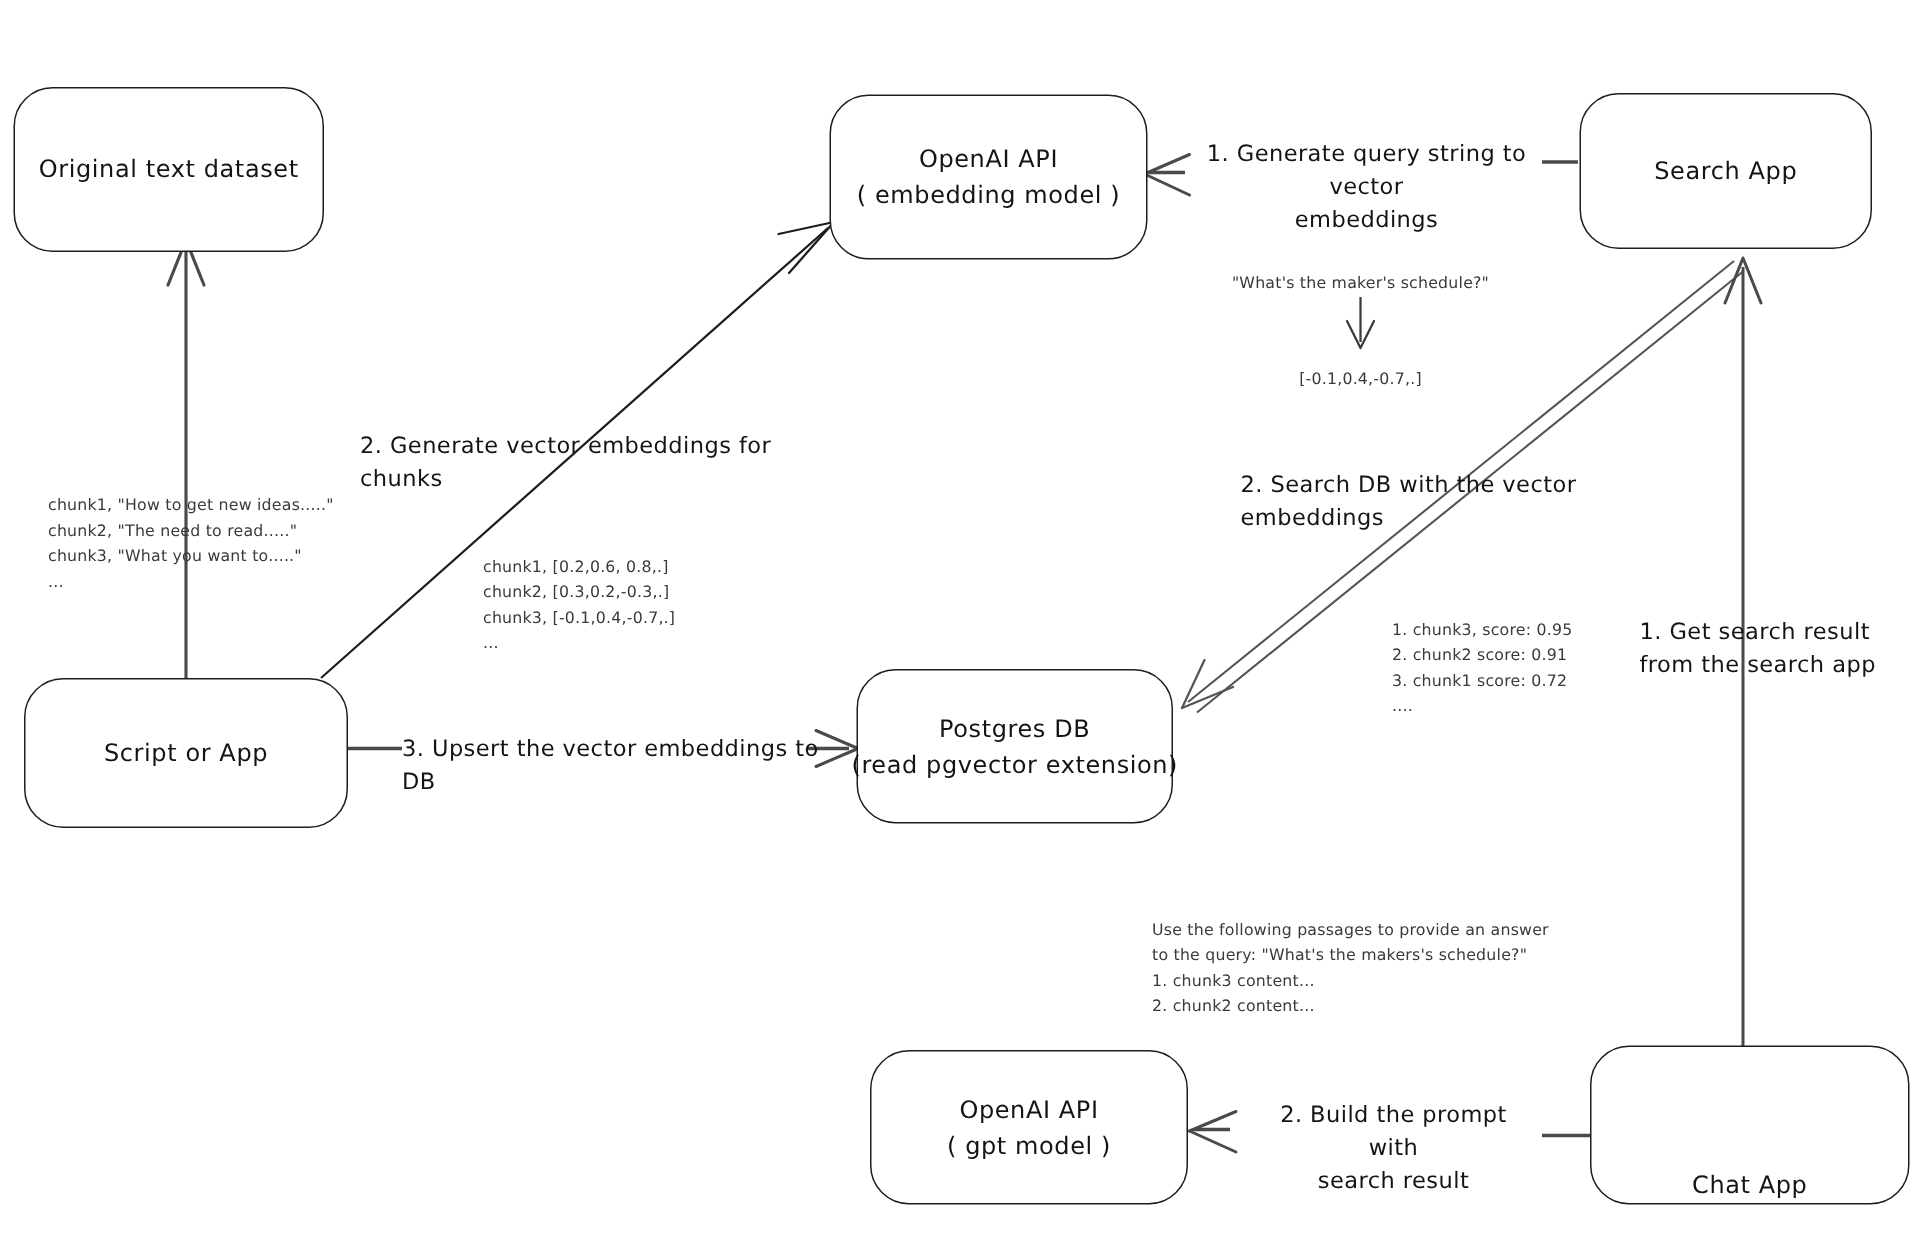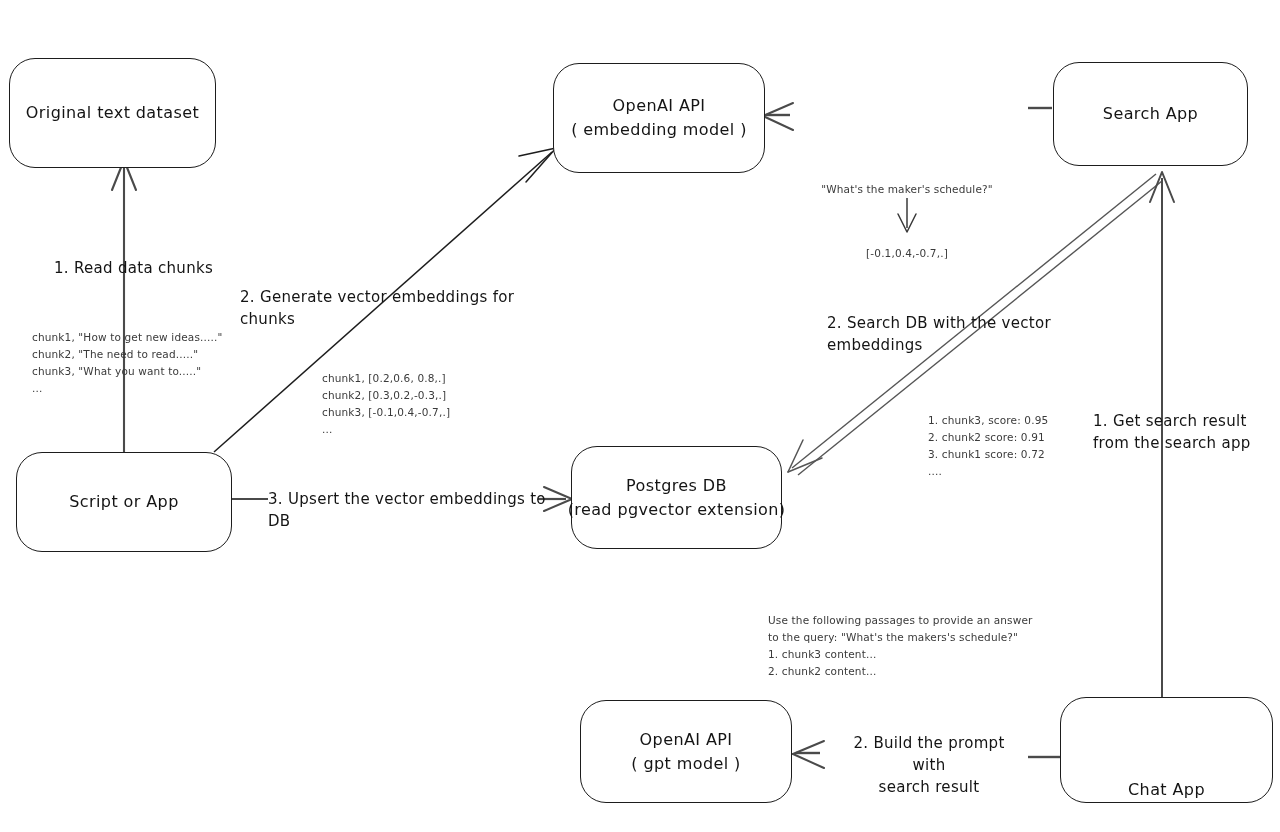--- a/index.html
+++ b/index.html
@@ -142,26 +142,27 @@
 
   <div class="node" style="left:1060px; top:697px; width:213px; height:106px;justify-content:flex-end;">
     <span class="ln">Chat App</span>
   </div>
 
   <div class="node" style="left:580px; top:700px; width:212px; height:103px;">
     <span class="ln">OpenAI API</span>
     <span class="ln">( gpt model )</span>
   </div>
 
-  <div class="edge-label left" style="left:54px; top:258px; width:210px;">1. Read data chunks</div>
 
   <div class="edge-label left" style="left:240px; top:287px; width:300px;">2. Generate vector embeddings for chunks</div>
 
   <div class="edge-label left" style="left:268px; top:489px; width:280px;">3. Upsert the vector embeddings  to DB</div>
 
+  <div class="edge-label" style="left:793px; top:92px; width:236px;">1. Generate query string to vector
+embeddings</div>
 
   <div class="edge-label left" style="left:827px; top:313px; width:300px;">2. Search DB with the vector embeddings</div>
 
   <div class="edge-label left" style="left:1093px; top:411px; width:180px;">1. Get search result
 from the search app</div>
 
   <div class="edge-label" style="left:835px; top:733px; width:188px;">2. Build the prompt with
 search result</div>
 
   <div class="note" style="left:32px; top:329px; width:250px;">chunk1, "How to get new ideas....."

